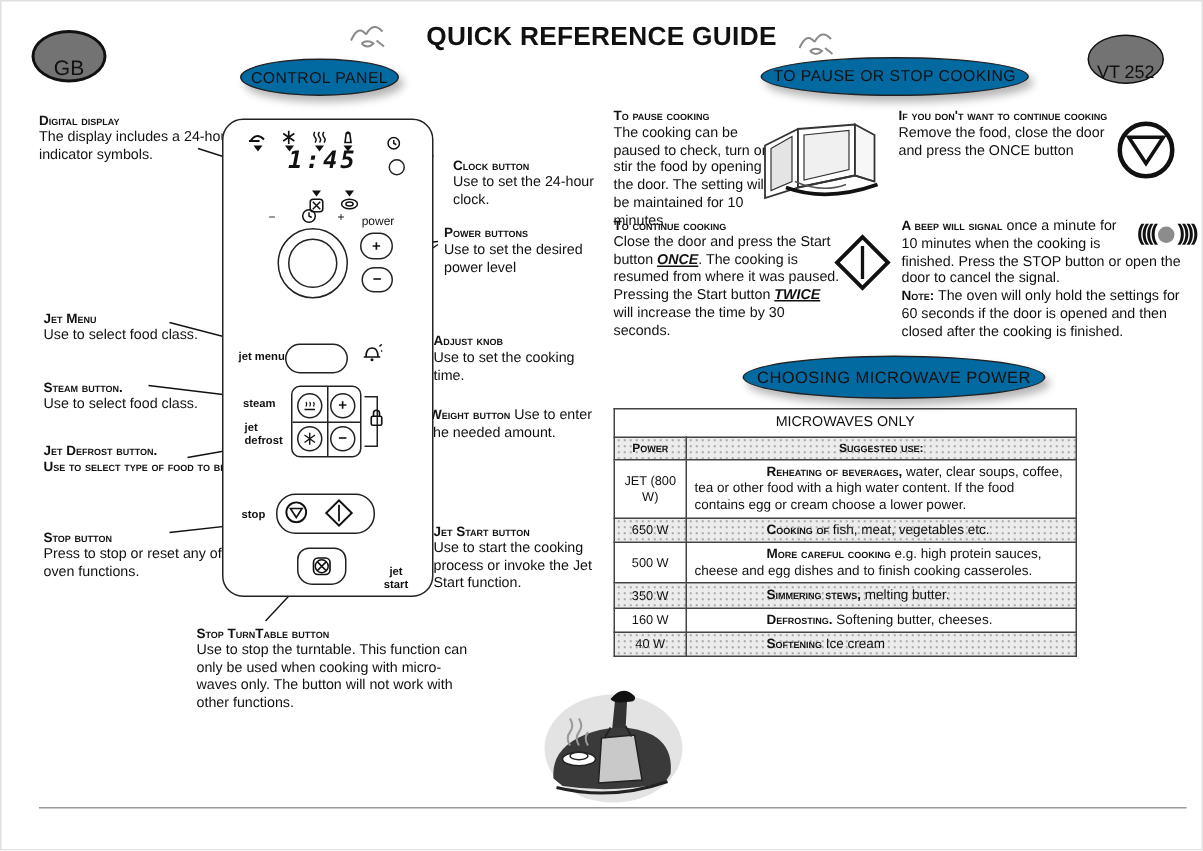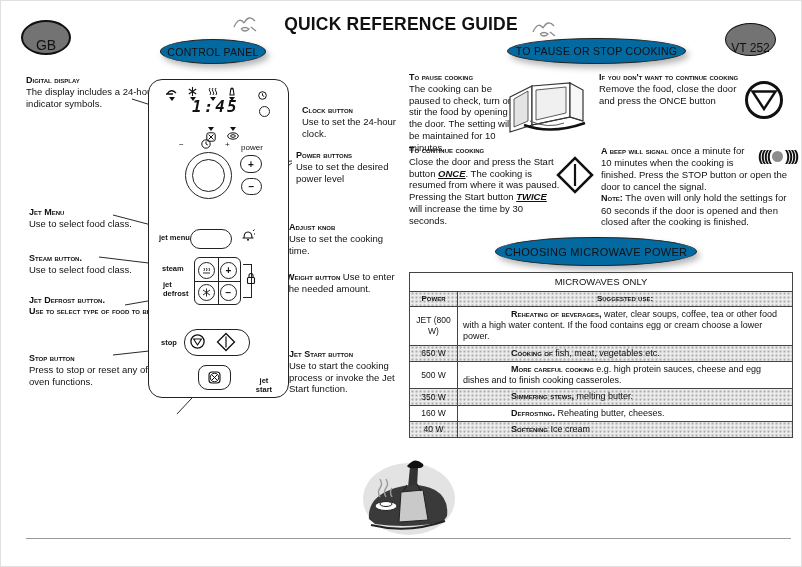--- a/index.html
+++ b/index.html
@@ -9,21 +9,21 @@
   .cap-title{font-variant:small-caps;font-weight:bold;font-size:9px;line-height:1.2;}
   .cap-body{font-size:9.5px;line-height:1.24;}
   .bubble{border:1.2px solid #222;border-radius:50%;display:flex;align-items:center;justify-content:center;font-size:10.5px;letter-spacing:.3px;background:#0369a1;box-shadow:3px 4px 6px #b5b5b5;}
   .oval-badge{border-radius:50%;display:flex;align-items:flex-end;justify-content:center;font-weight:normal;background:#737373;}
   .panel{border:1.6px solid #222;border-radius:14px;background:#fff;}
   .seg-time{font-family:"DejaVu Sans Mono",monospace;font-style:italic;font-weight:bold;font-size:16px;letter-spacing:2px;}
   .tri-dn{width:0;height:0;border-left:3px solid transparent;border-right:3px solid transparent;border-top:4px solid #111;}
   .round-btn{border:1.1px solid #222;border-radius:50%;display:flex;align-items:center;justify-content:center;background:#fff;font-size:10px;font-weight:bold;}
   .pill{border:1.1px solid #222;border-radius:12px;background:#fff;}
   .panel-lbl{font-size:7.5px;font-weight:bold;color:#111;}
-  .ptable{border-collapse:collapse;width:384px;table-layout:fixed;font-size:9px;}
+  .ptable{border-collapse:collapse;width:309px;table-layout:fixed;font-size:9px;}
   .ptable td{border:1px solid #444;padding:2px 5px;vertical-align:middle;line-height:1.25;}
   .ptable .t-title td{text-align:center;font-size:9.5px;padding:3px;}
   .ptable .pw{text-align:center;font-size:8.5px;padding:2px 1px;}
   .shade td{background-color:#ececec;background-image:radial-gradient(circle,#a8a8a8 0.7px,transparent 0.9px);background-size:4px 4px;}
   .lead{font-variant:small-caps;font-weight:bold;margin-left:48px;}
   .uword{font-weight:bold;font-style:italic;text-decoration:underline;}
   .beep-wrap{float:right;margin:2px 0 2px 4px;display:flex;align-items:center;font-weight:bold;font-size:15px;letter-spacing:-2px;}
   .beep-dot{width:11px;height:11px;border-radius:50%;background:#8c8c8c;margin:0 2px;}
   svg{display:block;}
   .ln{stroke:#111;stroke-width:0.9;}
@@ -94,20 +94,24 @@
   <div class="abs" style="left:28px;top:294px;width:165px;">
     <div class="cap-title">Jet Defrost button.</div>
     <div class="cap-title">Use to select type of food to be defrosted.</div>
   </div>
 
   <div class="abs" style="left:28px;top:352px;width:150px;">
     <div class="cap-title">Stop button</div>
     <div class="cap-body">Press to stop or reset any of the oven functions.</div>
   </div>
 
+  <div class="abs" style="left:130px;top:416px;width:190px;">
+    <div class="cap-title">Stop TurnTable button</div>
+    <div class="cap-body">Use to stop the turntable. This function can only be used when cooking with micro-waves only. The button will not work with other functions.</div>
+  </div>
 
   <div class="abs" style="left:289px;top:104px;width:118px;margin-left:12px;">
     <div class="cap-title">Clock button</div>
     <div class="cap-body">Use to set the 24-hour clock.</div>
   </div>
 
   <div class="abs" style="left:295px;top:149px;width:112px;">
     <div class="cap-title">Power buttons</div>
     <div class="cap-body">Use to set the desired power level</div>
   </div>
@@ -328,21 +332,21 @@
     <tr>
       <td class="pw">500 W</td>
       <td><span class="lead">More careful cooking</span><span> e.g. high protein sauces, cheese and egg dishes and to finish cooking casseroles.</span></td>
     </tr>
     <tr class="shade">
       <td class="pw">350 W</td>
       <td><span class="lead">Simmering stews,</span><span> melting butter.</span></td>
     </tr>
     <tr>
       <td class="pw">160 W</td>
-      <td><span class="lead">Defrosting.</span><span> Reheating butter, cheeses.</span></td>
+      <td><span class="lead">Defrosting.</span><span> Softening butter, cheeses.</span></td>
     </tr>
     <tr class="shade">
       <td class="pw">40 W</td>
       <td><span class="lead">Softening</span><span> Ice cream</span></td>
     </tr>
   </tbody>
     </table>
 
   <svg class="abs" style="left:352px;top:458px;" width="108" height="80" viewBox="0 0 108 80">
     <ellipse cx="56" cy="40" rx="46" ry="36" fill="#e3e3e3"></ellipse>

